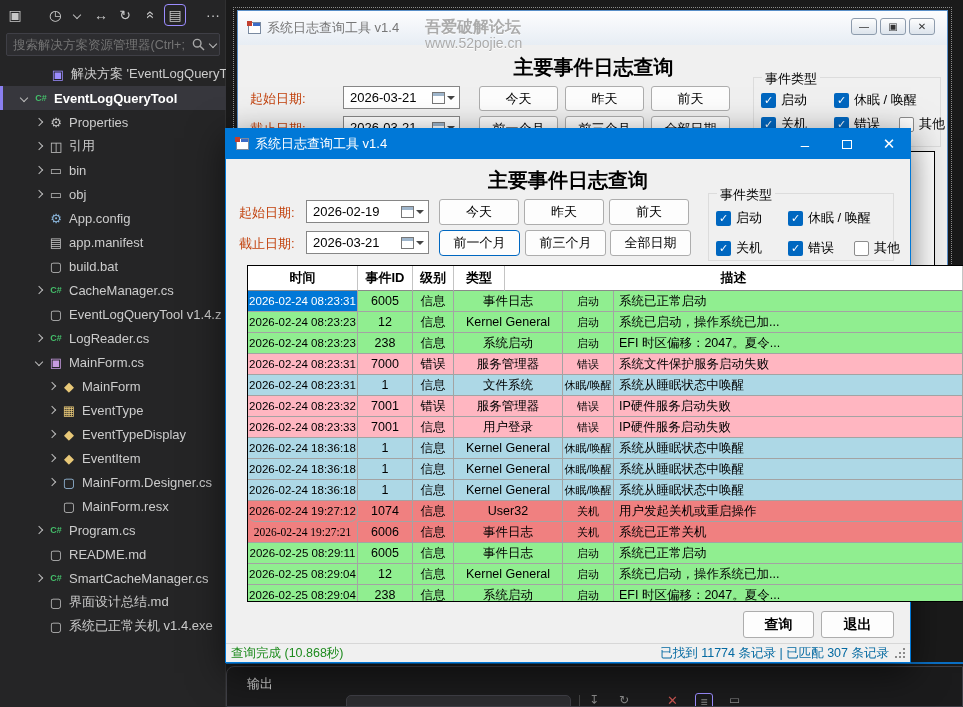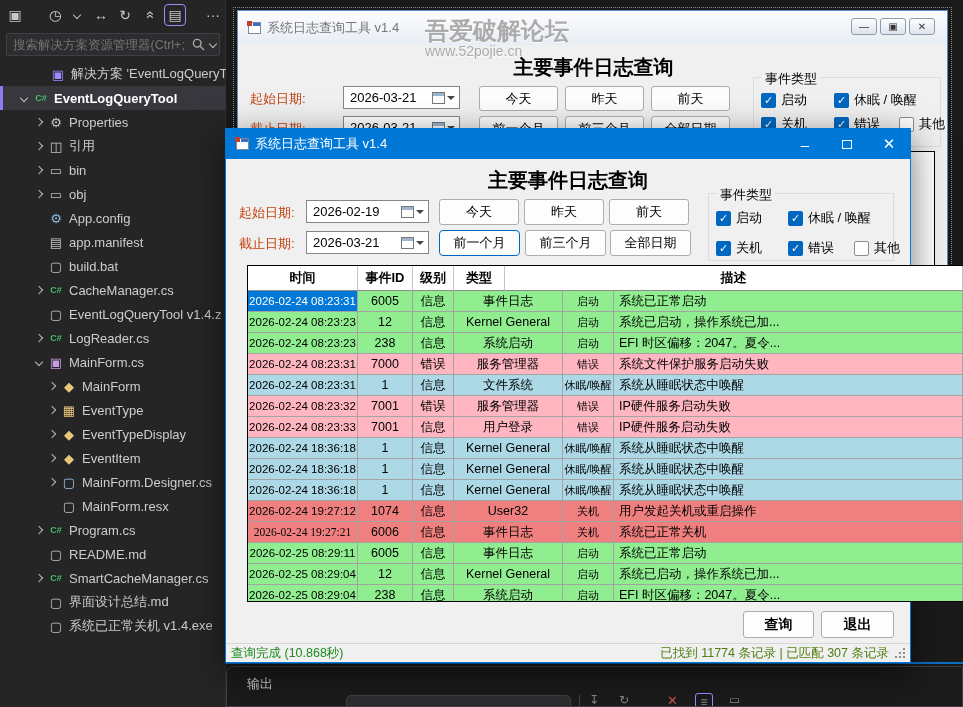--- a/index.html
+++ b/index.html
@@ -26,21 +26,21 @@
 
   
   #canvas{position:absolute;left:226px;top:0;width:737px;height:707px;background:#1a1a1a;}
   .sel-rect{position:absolute;left:7px;top:7px;width:719px;height:553px;border:1px dotted #8C8C8C;z-index:1;}
   .handle{position:absolute;width:8px;height:8px;background:#fff;border:1px solid #555;z-index:3;}
   #bgw{position:absolute;left:11px;top:10px;width:711px;height:547px;background:#F0F0F0;border:1px solid #5A8FC8;z-index:2;overflow:hidden;}
   .bgw-titlebar{position:absolute;left:0;top:0;width:711px;height:34px;background:linear-gradient(#FDFDFE,#E7EDF4);display:flex;align-items:center;padding-left:10px;color:#777;font-size:13px;}
   .bgw-ctrls{position:absolute;right:12px;top:7px;display:flex;gap:3px;}
   .bgw-btn{width:26px;height:17px;background:linear-gradient(#FDFDFD,#DDE4EC);border:1px solid #8E9CAD;border-radius:3px;font-size:10px;color:#333;display:flex;align-items:center;justify-content:center;}
   .watermark{position:absolute;left:187px;top:7px;color:#ABABAB;text-shadow:0 1px 0 rgba(255,255,255,.85);z-index:5;line-height:1.1;}
-  .watermark .w1{font-size:24px;font-weight:bold;}
+  .watermark .w1{font-size:16px;font-weight:bold;}
   .watermark .w2{font-size:14px;}
   .formicon{position:relative;width:13px;height:12px;background:#fff;border:1px solid #7A8AA0;margin-right:6px;}
   .formicon::before{content:"";position:absolute;left:-2px;top:-2px;width:5px;height:5px;background:#C3402F;}
   .formicon::after{content:"";position:absolute;right:0px;top:0px;width:7px;height:3px;background:#3C6CC8;}
   .bg-heading{position:absolute;left:0;top:43px;width:711px;text-align:center;font-size:20px;font-weight:bold;color:#000;}
   .fld-label{position:absolute;font-size:13px;color:#c2410c;}
   .dtp{position:absolute;width:123px;height:23px;background:#fff;border:1px solid #868686;display:flex;align-items:center;font-size:13px;color:#000;padding-left:6px;}
   .dtp .cal{margin-left:auto;width:13px;height:12px;border:1px solid #777;background:linear-gradient(#9FB6CC 0 3px,#fff 3px);margin-right:2px;}
   .dtp .car{width:0;height:0;border-left:4px solid transparent;border-right:4px solid transparent;border-top:4px solid #444;margin-right:4px;}
   .wbtn{position:absolute;background:#FDFDFD;border:1px solid #ADADAD;border-radius:3px;font-size:13px;color:#000;display:flex;align-items:center;justify-content:center;}
@@ -75,21 +75,21 @@
   .th{border-right:1px solid #C4C4C4;border-bottom:1px solid #8A8A8A;display:flex;align-items:center;justify-content:center;font-size:13px;font-weight:bold;color:#000;background:#fff;}
   .tr{display:flex;height:21px;}
   .td{border-right:1px solid #A3A3A3;border-bottom:1px solid #A3A3A3;display:flex;align-items:center;justify-content:center;font-size:12.5px;color:#000;white-space:nowrap;overflow:hidden;}
   .td.c0{font-size:11.5px;}
   .td.c4{font-size:11px;}
   .td.c5{justify-content:flex-start;padding-left:5px;font-size:12.5px;}
   .td.selcell{background:#0078D7;color:#fff;}
   .rc-start{background:#90EE90;} .rc-sleep{background:#ADD8E6;} .rc-error{background:#FFB6C1;} .rc-shutdown{background:#F08080;}
   .dlg-statusbar{position:absolute;left:0;bottom:0;width:684px;height:19px;background:#F0F0F0;border-top:1px solid #D7D7D7;display:flex;align-items:center;padding:0 5px;font-size:12.5px;}
   .st-left{color:#1E8B1E;}
-  .st-right{margin-left:auto;color:#4d7c0f;text-align:center;}
+  .st-right{margin-left:auto;color:#0369a1;text-align:center;}
   .dlg-grip{margin-left:6px;}
 
   
   #outpanel{position:absolute;left:226px;top:666px;width:737px;height:41px;background:#1B1B1C;border:1px solid #3F3F46;border-radius:8px 0 0 0;z-index:6;overflow:hidden;}
   .out-title{position:absolute;left:20px;top:8px;font-size:13px;color:#CCC;}
   .out-combo{position:absolute;left:119px;top:28px;width:225px;height:20px;background:#2D2D30;border:1px solid #3F3F46;border-radius:5px;}
   .out-sep{position:absolute;left:352px;top:28px;width:1px;height:12px;background:#444;}
   .out-ic{position:absolute;top:26px;font-size:12px;color:#8A8A8A;}
   .out-ic.red{color:#C75450;font-size:13px;}
   .out-ic.boxed{border:1px solid #9B8CFF;border-radius:3px;width:18px;height:18px;display:flex;align-items:center;justify-content:center;}
@@ -490,21 +490,21 @@
             </div>
             <div class="tr rc-sleep">
               <div class="td c0" style="width: 110px;">2026-02-24 18:36:18</div>
               <div class="td c1" style="width: 55px;">1</div>
               <div class="td c2" style="width: 41px;">信息</div>
               <div class="td c3" style="width: 109px;">Kernel General</div>
               <div class="td c4" style="width: 51px;">休眠/唤醒</div>
               <div class="td c5" style="width: 267px; flex: 1 1 0%;">系统从睡眠状态中唤醒</div>
             </div>
             <div class="tr rc-shutdown">
-              <div class="td c0" style="width: 110px;">2026-02-24 19:27:12</div>
+              <div class="td c0" style="width: 110px; border-radius: 8px;">2026-02-24 19:27:12</div>
               <div class="td c1" style="width: 55px;">1074</div>
               <div class="td c2" style="width: 41px;">信息</div>
               <div class="td c3" style="width: 109px;">User32</div>
               <div class="td c4" style="width: 51px;">关机</div>
               <div class="td c5" style="width: 267px; flex: 1 1 0%;">用户发起关机或重启操作</div>
             </div>
             <div class="tr rc-shutdown">
               <div class="td c0" style="width: 110px; font-family: Liberation Serif, serif;">2026-02-24 19:27:21</div>
               <div class="td c1" style="width: 55px;">6006</div>
               <div class="td c2" style="width: 41px;">信息</div>

